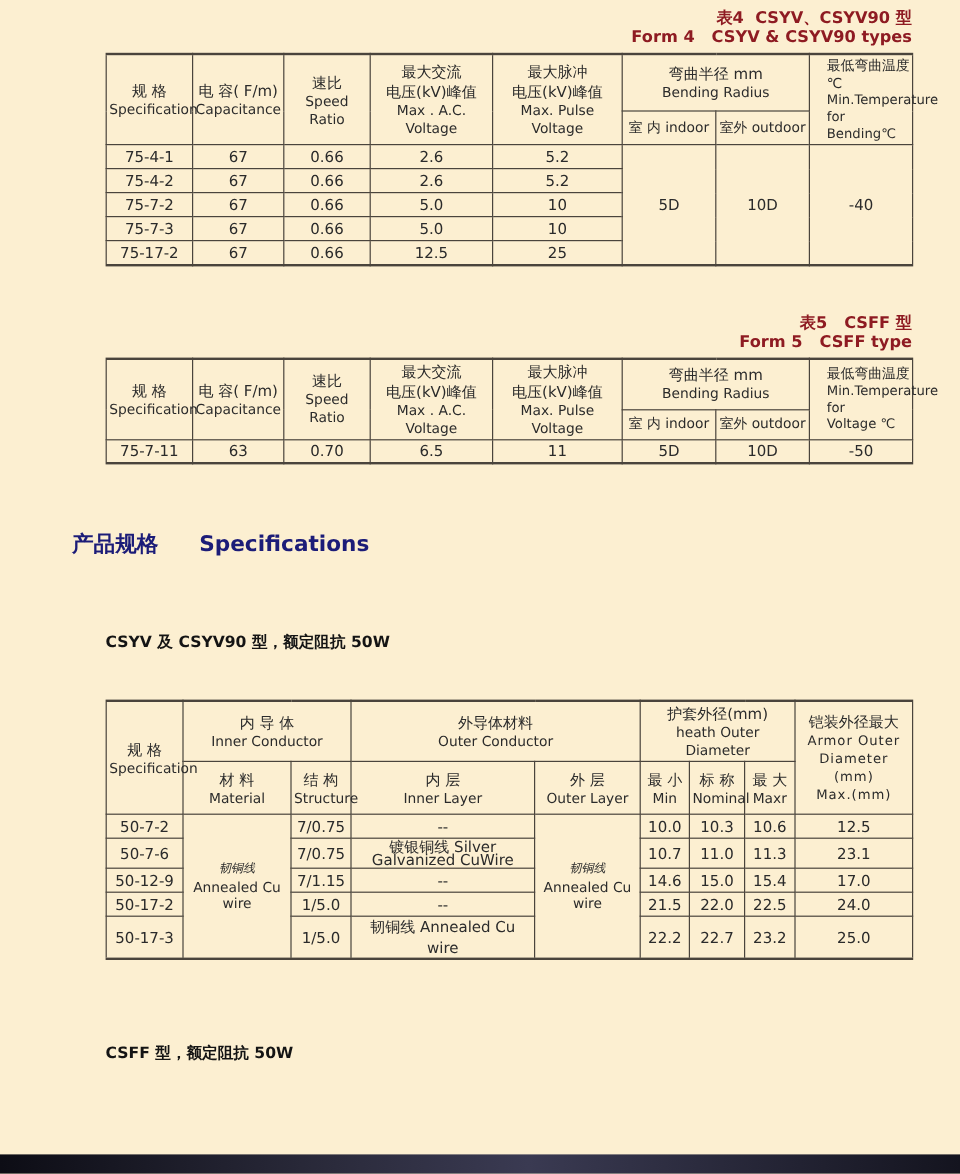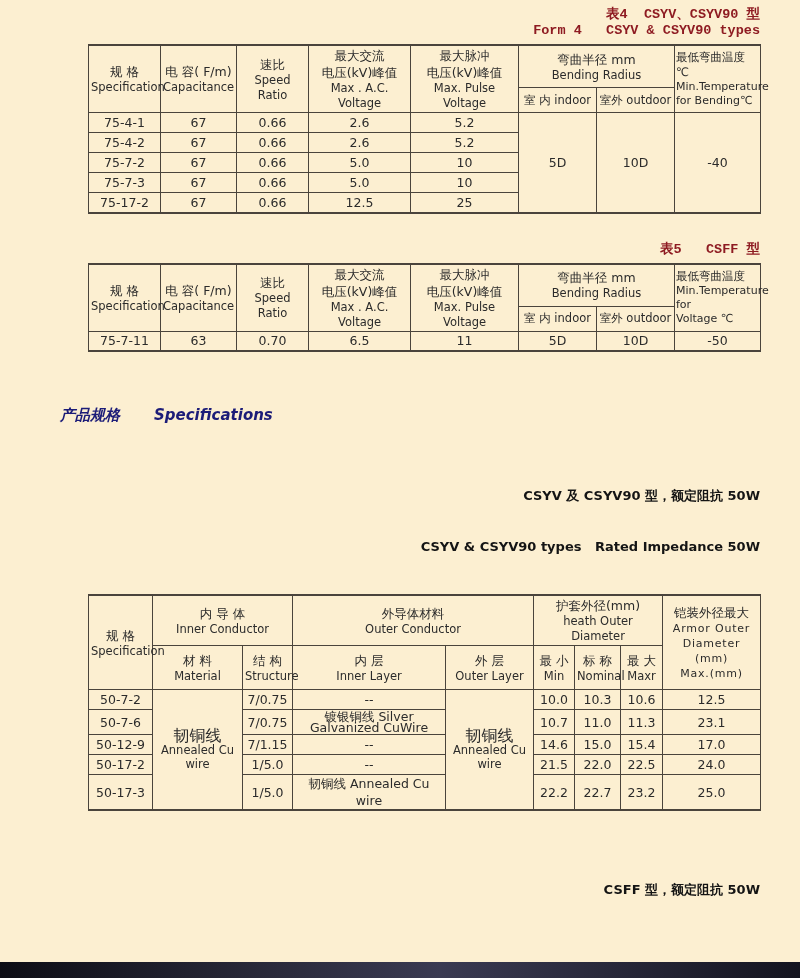--- a/index.html
+++ b/index.html
@@ -4,52 +4,52 @@
 <style>
   * { box-sizing: border-box; }
   html,body { margin:0; padding:0; }
   body {
     width:800px; height:978px; position:relative; overflow:hidden;
     background:#FCEFD1; color:#2B2B2B;
     font-family:"DejaVu Sans","Liberation Sans",sans-serif;
   }
   .sheet { position:absolute; left:88px; top:0; width:672px; }
 
-  .form-title { text-align:right; line-height:16px; margin-top:7px;font-family:Liberation Mono, monospace; }
+  .form-title { text-align:right; line-height:16px; margin-top:7px; }
   .form-title div { color:#8E1B22; font-weight:bold; font-size:13.5px; white-space:pre; }
 
   table.datatable {
     border-collapse:collapse; width:672px; table-layout:fixed; margin-top:5px;
     border-top:2px solid #4A443C; border-bottom:2px solid #4A443C;
   }
   .datatable th, .datatable td {
     border:1px solid #4A443C; text-align:center; vertical-align:middle;
     padding:1px 2px; font-weight:normal;
   }
   .datatable td { font-size:12.5px; }
   .zh { font-size:12.5px; line-height:17px; }
   .en { font-size:11.5px; line-height:15px; }
   tr.hr1 { height:38px; }
   tr.hr2 { height:22px; }
   tr.hr2b { height:44px;padding-left:28px; }
   tr.body-row { height:20px;padding-left:12px; }
-  th.left-cell { text-align:left; padding-left:1px; }
+  th.left-cell { text-align:left; padding-left:14px; }
   .temp-cell .zh { font-size:11.5px; line-height:15px; }
   .temp-cell .en { font-size:11px; line-height:14px; }
   .armor-cell { text-align:left; padding-left:4px; }
   .armor-cell .zh { font-size:12.5px; line-height:16px;text-align:center; }
   .armor-cell .en { font-size:11px; line-height:15px; letter-spacing:0.8px; }
   .small-cell { font-size:10px; line-height:11px; }
   .mid-cell { font-size:11.5px; }
-  .cell-zh { font-size:16px; line-height:15px; }
-
-  .t5-title { margin-top:28px; }
-  .section { margin-top:54px; margin-left:-28px; color:#1C1C78; font-weight:bold; font-size:15px;font-style:italic; }
+  .cell-zh { font-size:10px; line-height:15px;font-style:italic; }
+
+  .t5-title { margin-top:39px; }
+  .section { margin-top:54px; margin-left:-28px; color:#1C1C78; font-weight:bold; font-size:18px; }
   .section .gap { display:inline-block; width:34px; }
-  .subtitle { text-align:right; font-weight:bold; font-size:13px; color:#141414; line-height:17px; white-space:pre; }
+  .subtitle { font-weight:bold; font-size:13px; color:#141414; line-height:17px; white-space:pre; }
   .sub1 { margin-top:28px; }
   .sub2 { margin-top:36px; }
 
   .bottom-bar {
     position:absolute; left:0; bottom:0; width:800px; height:16px;
     background:linear-gradient(90deg,#0D0D15 0%,#2B2B3C 35%,#3A3A52 55%,#14141F 100%);
   }
 </style>
 </head>
 <body>
@@ -148,20 +148,21 @@
         <td>67</td>
         <td>0.66</td>
         <td>12.5</td>
         <td>25</td>
       </tr>
     </tbody>
   </table>
 
   <div class="form-title t5-title">
     <div>表5   CSFF 型</div>
+    <div>Form 5   CSFF type</div>
   </div>
 
   <table class="datatable">
     <colgroup>
       <col style="width:72px">
         <col style="width:76px">
         <col style="width:72px">
         <col style="width:102px">
       <col style="width:108px">
         <col style="width:78px">
@@ -220,21 +221,20 @@
       </tr>
     </tbody>
   </table>
 
   <div class="section">
     <span>产品规格</span><span class="gap"></span><span>Specifications</span>
   </div>
 
   <div class="subtitle sub1">
     <div>CSYV 及 CSYV90 型，额定阻抗 50W</div>
-    <div>CSYV &amp; CSYV90 types   Rated Impedance 50W</div>
   </div>
 
   <table class="datatable">
     <colgroup>
       <col style="width:64px">
         <col style="width:90px">
         <col style="width:50px">
         <col style="width:153px">
         <col style="width:88px">
       <col style="width:41px">

